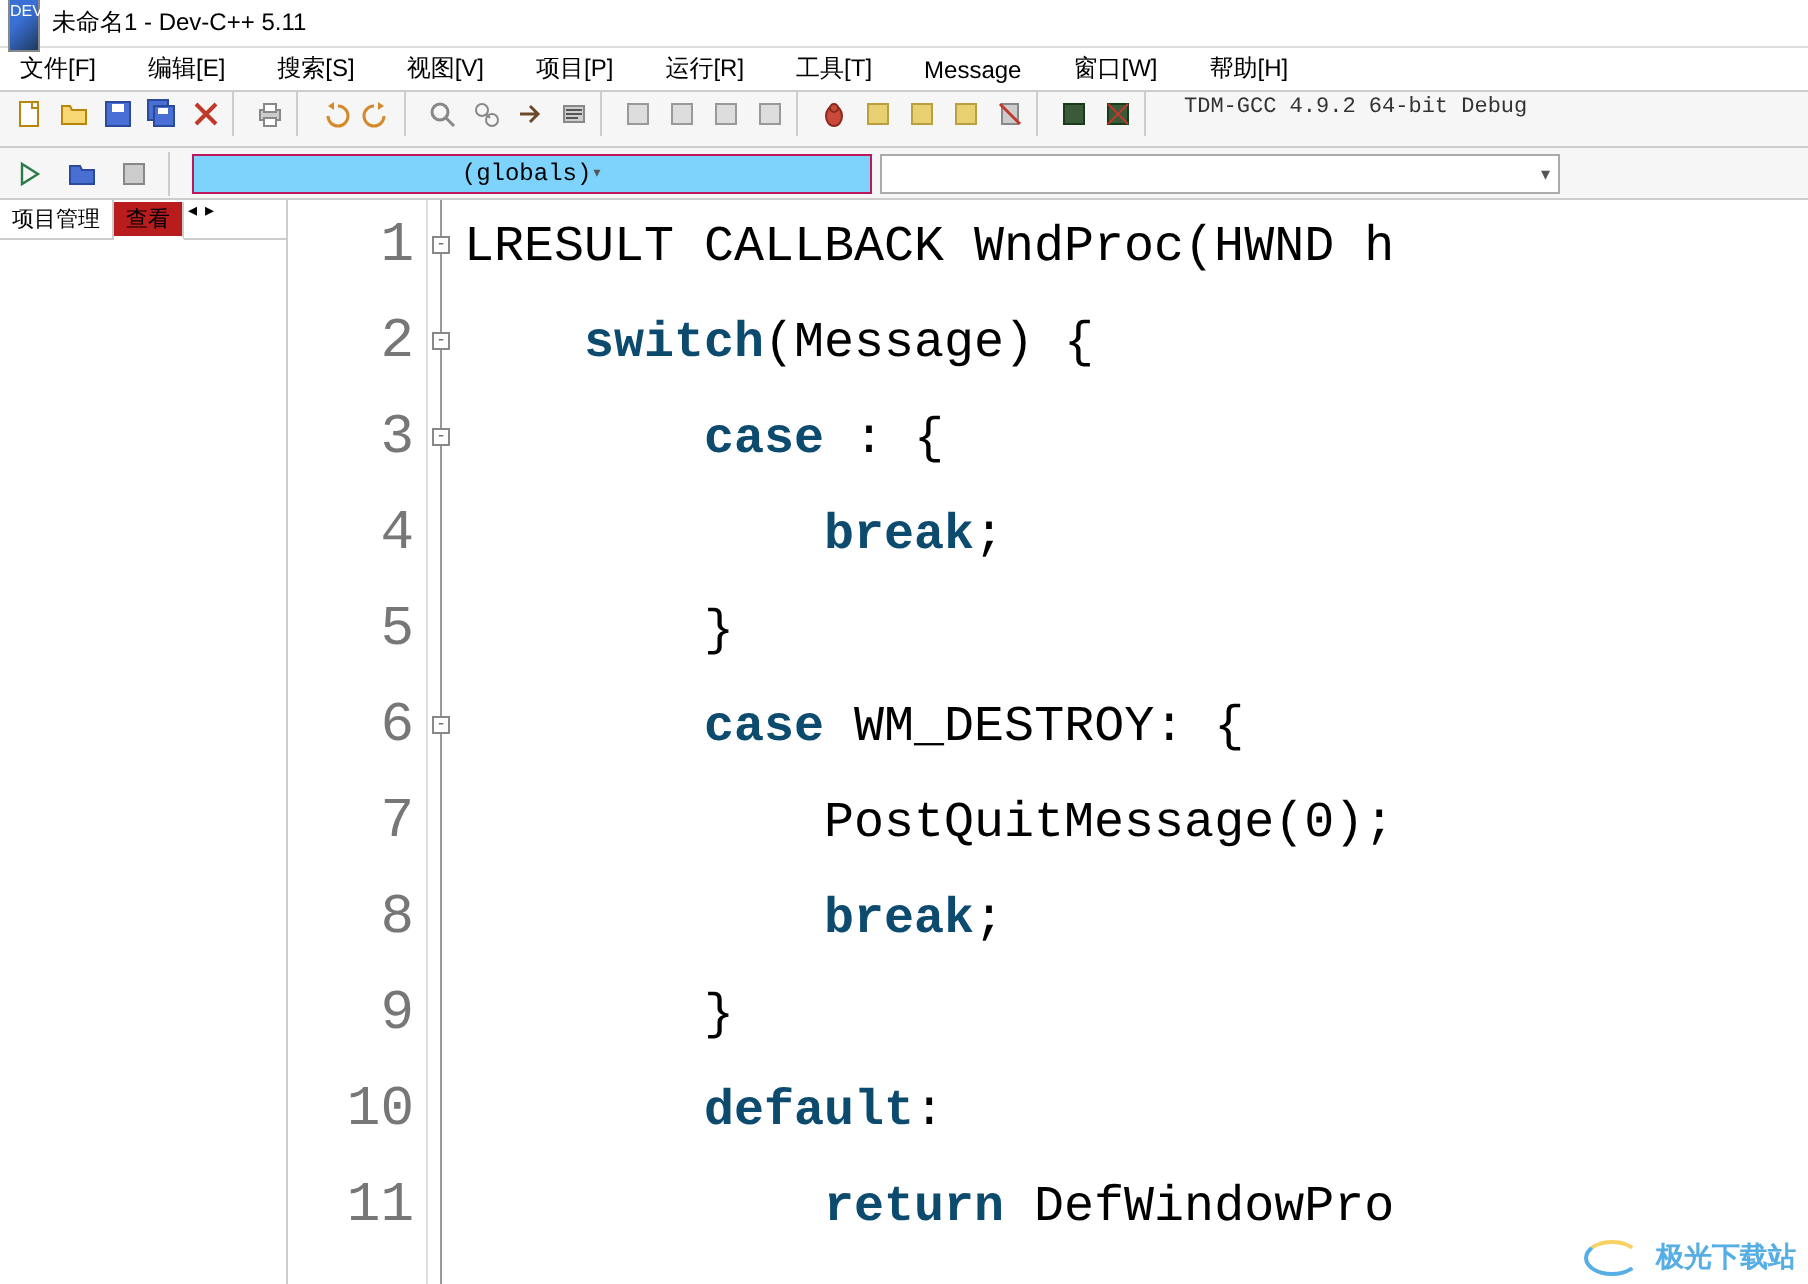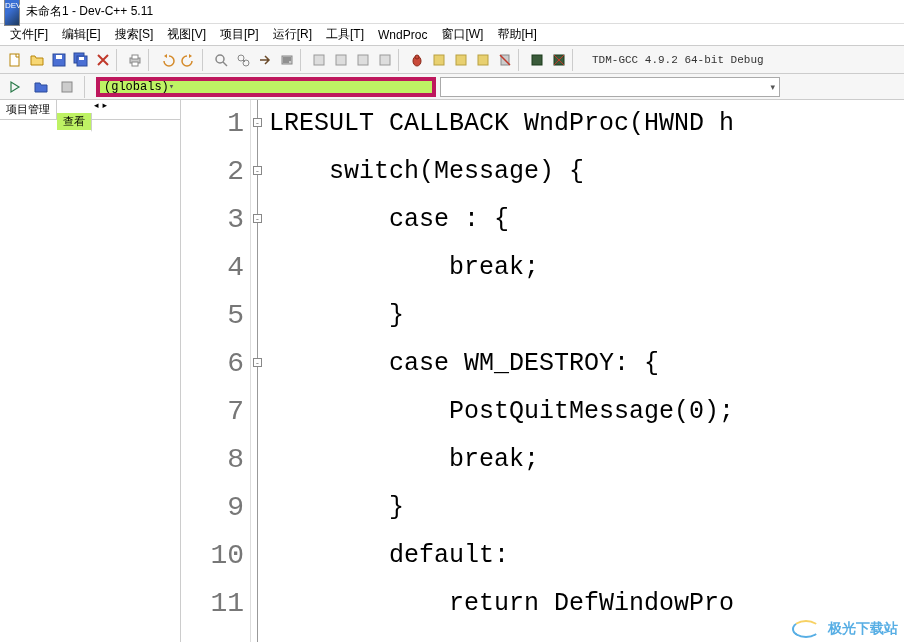--- a/index.html
+++ b/index.html
@@ -28,34 +28,33 @@
   display: inline-block;
   font-size: 8px; color: #fff; text-align: center; line-height: 14px;
 }
 .titlebar-text { font-size: 12px; color: #000; }
 .menubar {
   height: 22px;
   background: #fff;
   display: flex;
   align-items: center;
   padding: 0 4px;
-  gap: 2px;
+  gap: 14px;
   border-bottom: 1px solid #ccc;
   text-align: right;
 }
 .menubar span {
   padding: 2px 6px;
   font-size: 12px;
   cursor: default;
 }
 .toolbar {
   height: 28px;
   background: #f6f6f6;
   display: flex;
-  align-items: center;
   padding: 0 4px;
   gap: 0;
   border-bottom: 1px solid #ccc;
 }
 .tb-btn {
   width: 22px; height: 22px;
   display: flex; align-items: center; justify-content: center;
   cursor: pointer;
 }
 .tb-btn svg { width: 16px; height: 16px; }
@@ -72,65 +71,65 @@
   background: #f6f6f6;
   display: flex;
   align-items: center;
   padding: 0 4px;
   gap: 4px;
   border-bottom: 1px solid #ccc;
 }
 .scope-combo {
   flex: 0 0 340px;
   height: 20px;
-  border: 4px solid #be185d;
-  background: #bef264;
+  border: 1px solid #be185d;
+  background: #7dd3fc;
   display: flex;
   align-items: center;
   padding: 0 4px;
   font-family: "Courier New", monospace;
   font-size: 12px;
-  justify-content: flex-start;
+  justify-content: center;
 }
 .context-combo {
   flex: 0 0 340px;
   height: 20px;
   border: 1px solid #aaa;
   background: #fff;
   display: flex;
   align-items: center;
   justify-content: flex-end;
   padding: 0 4px;
 }
 .combo-arrow { font-size: 9px; color: #555; }
 .main {
   display: flex;
   height: calc(100% - 24px - 22px - 28px - 26px);
 }
 .sidebar {
-  width: 181px;
+  width: 144px;
   background: #fff;
   border-right: 1px solid #ccc;
   display: flex;
   flex-direction: column;
 }
 .side-tabs {
   height: 20px;
   display: flex;
   border-bottom: 1px solid #ccc;
   font-size: 11px;
 }
 .side-tab {
   padding: 2px 6px;
   border-right: 1px solid #ccc;
   cursor: default;
   display: flex;
   align-items: center;
 }
-.side-tab.active { background: #bef264; font-weight: normal; border-bottom: 2px solid #fff; position: relative; top: 13px; }
+.side-tab.active { background: #b91c1c; font-weight: normal; border-bottom: 2px solid #fff; position: relative; top: 1px; }
 .side-nav { font-size: 9px; padding: 0 2px; cursor: pointer; }
 .editor-area {
   flex: 1;
   background: #fff;
   display: flex;
   flex-direction: column;
   overflow: hidden;
 }
 .editor-tabs {
   height: 20px;
@@ -189,21 +188,21 @@
 .code {
   flex: 1;
   white-space: pre;
   font-size: 25px;
   line-height: 48px;
   color: #000;
   padding-left: 4px;
   overflow: hidden;
 }
 .gutter .ln { font-size: 28px; line-height: 48px; height: 48px; color: #777; }
-.kw { font-weight: normal; color: #000000; }
+.kw { font-weight: bold; color: #0c4a6e; }
 .watermark {
   position: absolute;
   right: 6px;
   bottom: 4px;
   display: flex;
   align-items: flex-start;
   gap: 8px;
   opacity: 0.85;
   pointer-events: none;
 }
@@ -225,21 +224,21 @@
 </div>
 
 <div class="menubar">
   <span>文件[F]</span>
   <span>编辑[E]</span>
   <span>搜索[S]</span>
   <span>视图[V]</span>
   <span>项目[P]</span>
   <span>运行[R]</span>
   <span>工具[T]</span>
-  <span>WndProc</span>
+  <span>Message</span>
   <span>窗口[W]</span>
   <span>帮助[H]</span>
 </div>
 
 <div class="toolbar">
   <div class="tb-btn">
       <svg viewBox="0 0 16 16">
         <rect x="3" y="2" width="9" height="12" fill="#fff" stroke="#b8860b"></rect>
         <path d="M9 2v3h3" fill="none" stroke="#b8860b"></path>
       </svg>

